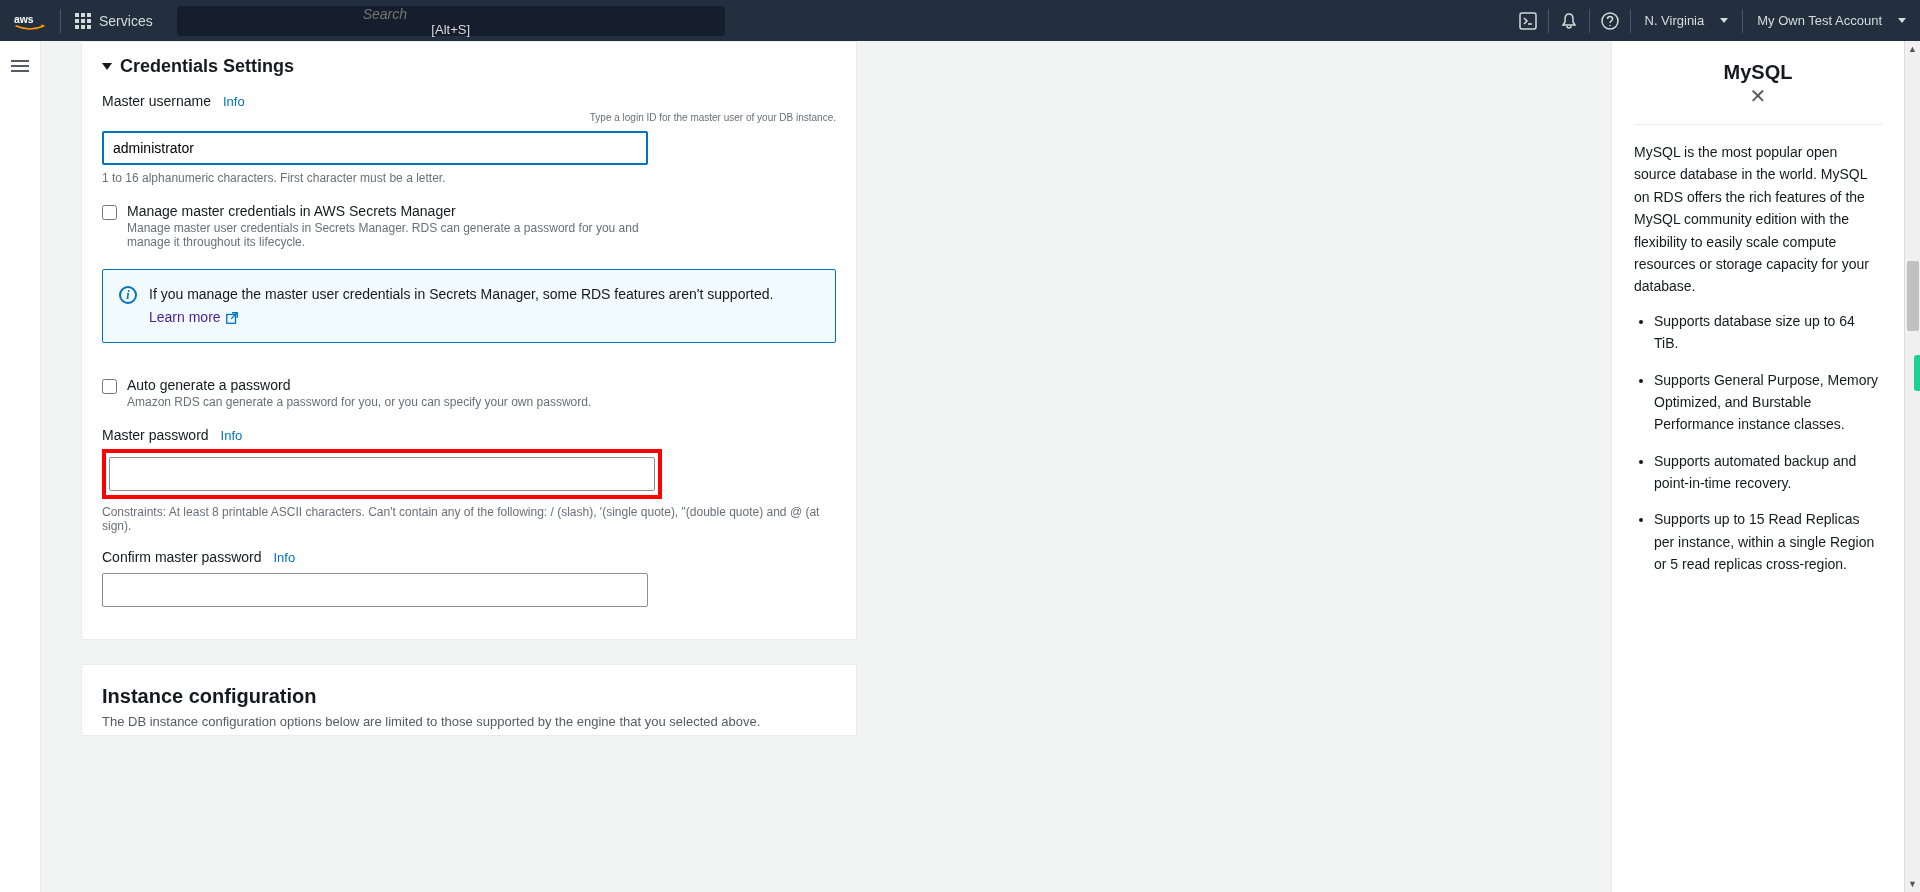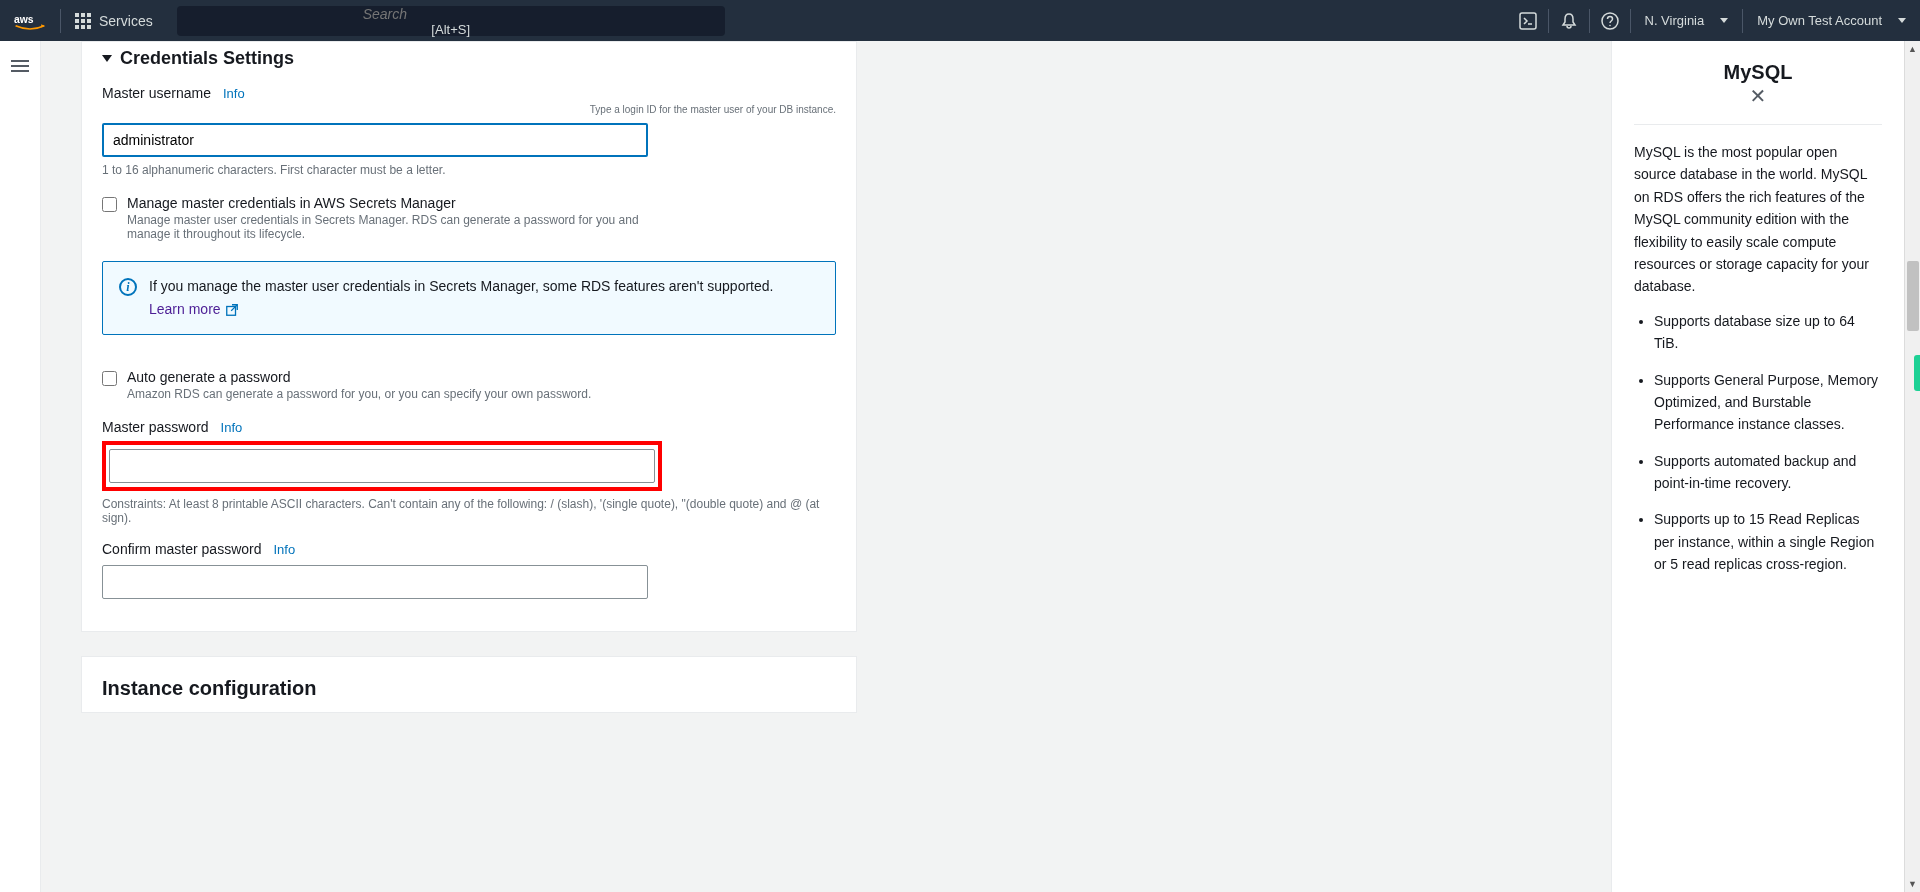--- a/index.html
+++ b/index.html
@@ -154,21 +154,21 @@
     <div class="hamburger">
       <div></div>
         <div></div>
         <div></div>
     </div>
   </div>
 
   <div class="main-area">
     <div class="content-wrap">
 
-      <div class="panel" style="padding-top:6px;">
+      <div class="panel" style="padding-top:14px;">
         <div class="section-header">
           <span class="collapse-tri"></span>
           <span>Credentials Settings</span>
         </div>
 
         <div class="field">
           <div class="field-label-row">
             <span class="field-label">Master username</span>
             <span class="info-link">Info</span>
           </div>
@@ -223,20 +223,21 @@
           <div class="field-label-row">
             <span class="field-label">Confirm master password</span>
             <span class="info-link">Info</span>
           </div>
           <input class="text-input" type="password" style="">
         </div>
       </div>
 
       <div class="panel" style="padding-bottom:6px;">
         <div class="panel-title-lg">Instance configuration</div>
+        <div class="panel-sub">The DB instance configuration options below are limited to those supported by the engine that you selected above.</div>
       </div>
     </div>
   </div>
 
   <div class="help-panel">
     <div class="help-header">
       <div class="help-title">MySQL</div>
       <div class="close-x">✕</div>
     </div>
     <div class="help-body">

